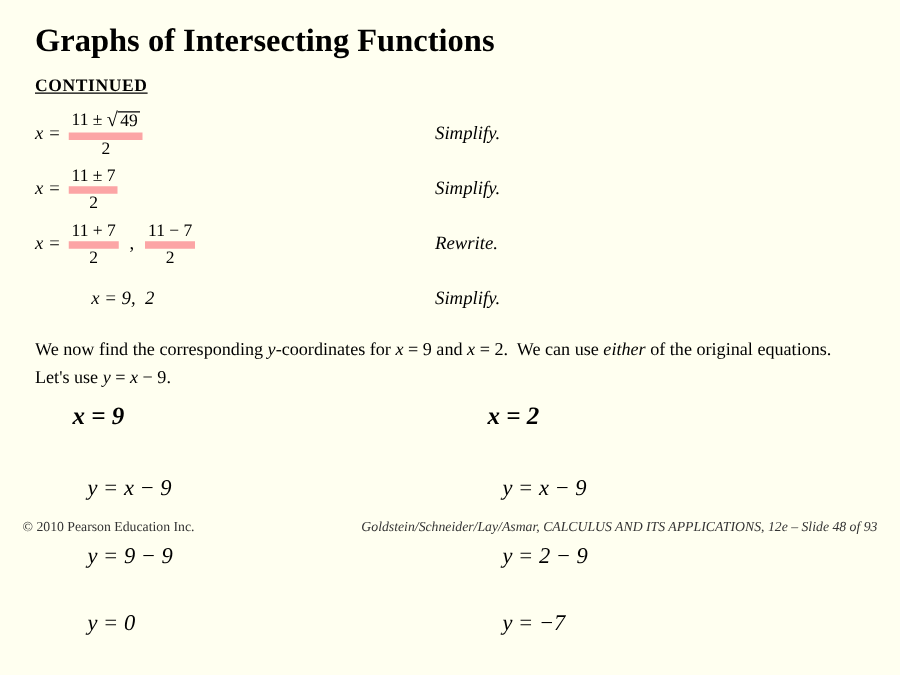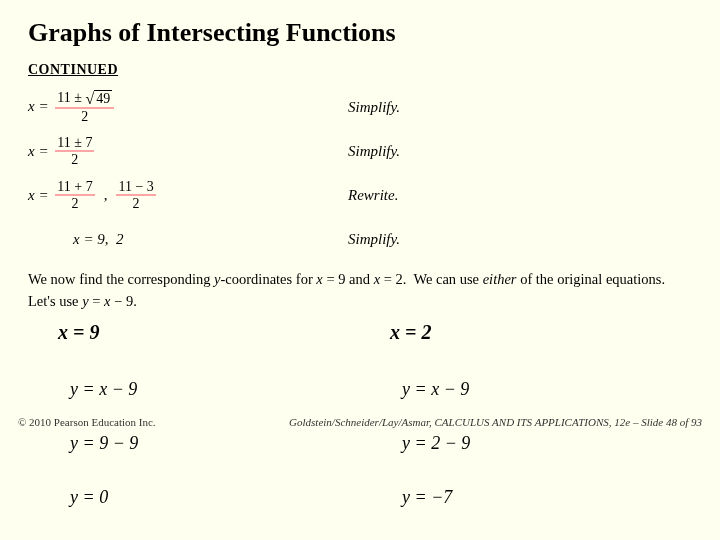--- a/index.html
+++ b/index.html
@@ -54,21 +54,21 @@
     .fraction {
       display: inline-flex;
       flex-direction: column;
       align-items: center;
       vertical-align: middle;
       font-size: 14px;
       line-height: 1.1;
       margin: 0 3px;
     }
     .fraction .num {
-      border-bottom: 2px solid #fca5a5;
+      border-bottom: 6px solid #fca5a5;
       padding: 0 2px;
       text-align: center;
     }
     .fraction .den {
       padding: 0 2px;
       text-align: center;
     }
     .eq-text {
       font-style: italic;
       font-size: 15px;
@@ -167,21 +167,21 @@
 
   <div class="step-row">
     <div class="step-formula">
       <span class="eq-text">x&nbsp;=&nbsp;</span>
       <span class="fraction">
         <span class="num">11 + 7</span>
         <span class="den">2</span>
       </span>
       <span style="margin: 0 6px;">,</span>
       <span class="fraction">
-        <span class="num">11 − 3</span>
+        <span class="num">11 − 7</span>
         <span class="den">2</span>
       </span>
     </div>
     <div class="step-label">Rewrite.</div>
   </div>
 
   <div class="step-row">
     <div class="step-formula">
       <span class="eq-text" style="font-style:italic;margin-left:45px;">x = 9,&nbsp; 2</span>
     </div>

